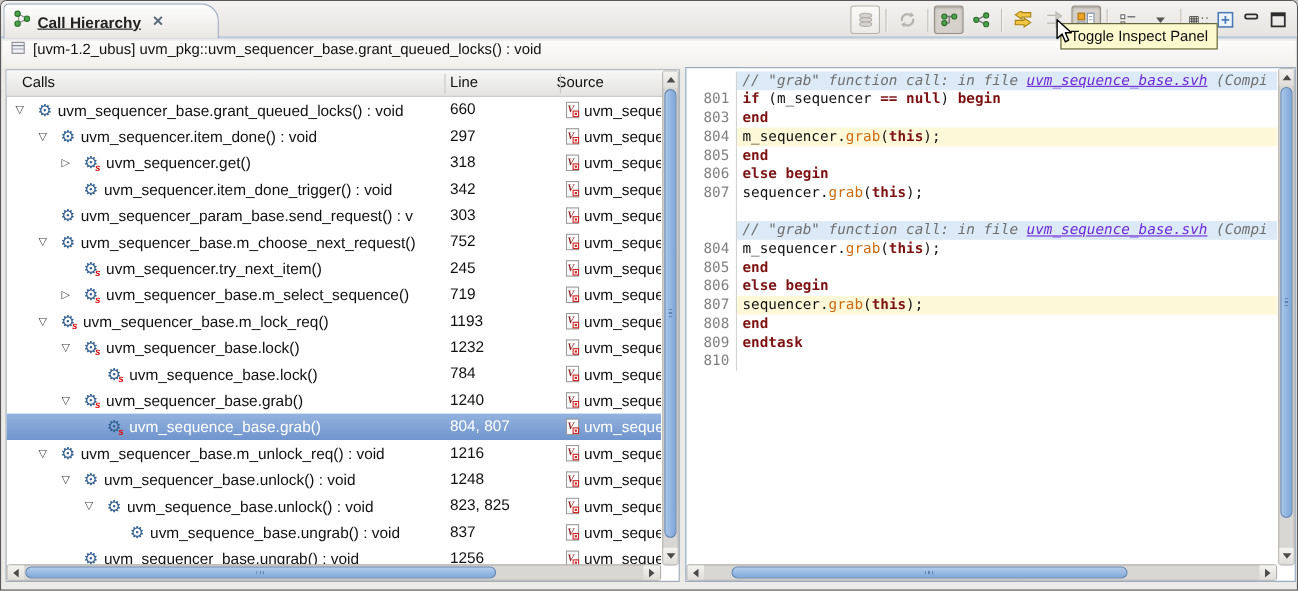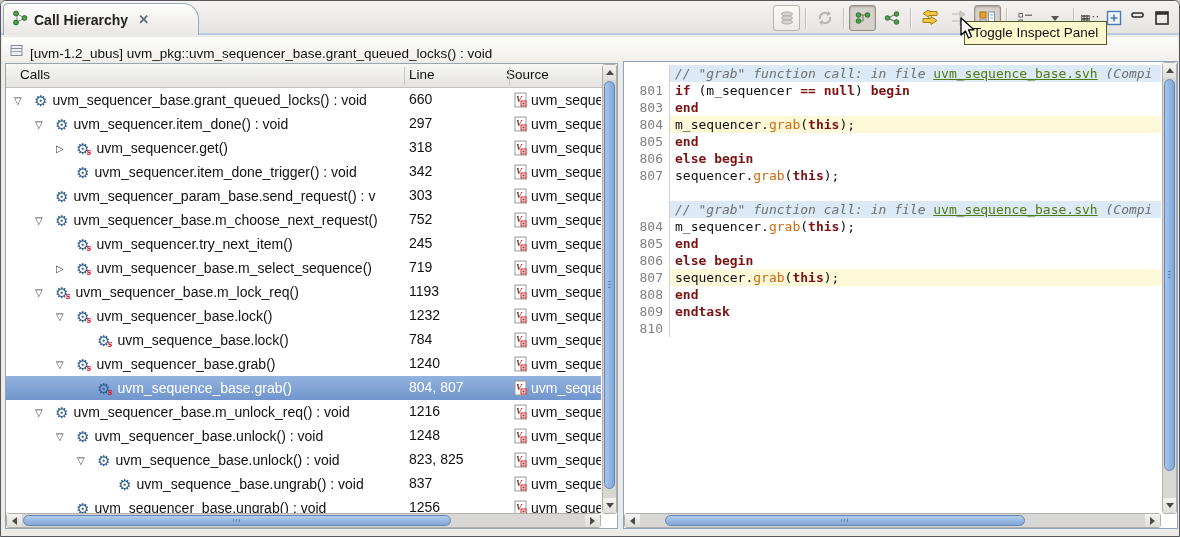--- a/index.html
+++ b/index.html
@@ -6,35 +6,35 @@
   body { font-family:"Liberation Sans", sans-serif; background:#c9c6c2; }
   .window { position:relative; width:1180px; height:537px; background:#edebe8;
             border:1px solid #58585a; border-radius:6px 6px 0 0; overflow:hidden; }
 
   
   .tabbar { position:absolute; top:0; left:0; right:0; height:34px;
             background:linear-gradient(#f4f3f1,#e6e4e1); border-bottom:2px solid #b9c9dd; }
   .tab { position:absolute; left:2px; top:2px; width:196px; height:32px;
          background:linear-gradient(#fefefe,#e9e7e3); border:1px solid #98a7bd; border-bottom:none;
          border-radius:5px 16px 0 0; display:flex; align-items:center; padding:0 10px 0 8px; gap:6px; }
-  .tab-title { font-size:14px; color:#222; font-weight:bold; white-space:nowrap; }
+  .tab-title { font-size:14px; color:#222; font-weight:bold; white-space:nowrap;text-decoration:underline; }
   .tab-close { font-size:13px; color:#5c6b7d; font-weight:bold; cursor:default; margin-left:4px; }
 
   .toolbar { position:absolute; right:6px; top:3px; height:28px; display:flex; align-items:center; gap:2px; }
   .tbtn { width:27px; height:26px; display:flex; align-items:center; justify-content:center; border-radius:3px; border:1px solid transparent; }
   .tbtn.pressed { background:#d6d1cb; border:1px solid #978f86; box-shadow:inset 0 1px 2px rgba(0,0,0,.25); }
   .tbtn.framed { border:1px solid #b7b3ac; background:linear-gradient(#fbfaf9,#ecebe7); }
   .tsep { width:1px; height:21px; background:#c3bfb9; margin:0 3px; box-shadow:1px 0 0 #f8f7f5; }
   .winbtn { width:22px; height:24px; display:flex; align-items:center; justify-content:center; }
   .glyph-focus { font-size:11px; color:#333; letter-spacing:1px; }
   .chev { width:0; height:0; border-left:4px solid transparent; border-right:4px solid transparent; border-top:5px solid #555; }
 
   
   .infobar { position:absolute; top:36px; left:1px; right:1px; height:24px;
-             background:linear-gradient(#fcfcfb,#f2f0ed); display:flex; align-items:flex-end; padding-left:8px; gap:7px; }
+             background:linear-gradient(#fcfcfb,#f2f0ed); display:flex; align-items:flex-start; padding-left:8px; gap:7px; }
   .infobar-label { font-size:13.5px; color:#111; white-space:nowrap; }
 
   
   .left-panel { position:absolute; left:4px; top:62px; width:613px; height:466px;
                 background:#fff; border:1px solid #9aa5b2;padding-left:16px; }
   .right-panel { position:absolute; left:622px; top:60px; width:555px; height:468px;
                  background:#fff; border:1px solid #8fa3bd; }
 
   
   .thead { position:absolute; left:0; top:0; right:0; height:24px;
@@ -65,21 +65,21 @@
   .cline { display:flex; height:17px; }
   .gut { width:45px; flex:none; text-align:right; padding-right:6px; color:#808080; border-right:1px solid #d2d2d2; }
   .ccontent { flex:1; white-space:pre; padding-left:5px; color:#111; }
   .cline.hdr .ccontent { background:#dce9f6; }
   .cline.hl .ccontent { background:#fcf8d8; }
   .seg-k { color:#7d1111; font-weight:bold; }
   .seg-s { color:#c92bc9; }
   .seg-f { color:#cd5ccd; }
   .seg-o { color:#cf6a10; }
   .seg-c { color:#6f6f6f; font-style:italic; }
-  .seg-l { color:#4d7c0f; text-decoration:underline; }
+  .seg-l { color:#6d28d9; font-style:italic; text-decoration:underline; }
   .seg-p { color:#111; }
 
   
   .sb { position:absolute; background:#d9d7d4; border:1px solid #b3b0ac; border-radius:3px; }
   .sb-v { width:15px; } .sb-h { height:15px; }
   .sb-arrow { position:absolute; display:flex; align-items:center; justify-content:center;
               background:linear-gradient(#f4f3f1,#e0ded9); }
   .arr { width:0; height:0; }
   .arr-up { border-left:4px solid transparent; border-right:4px solid transparent; border-bottom:5px solid #4a4a4a; }
   .arr-dn { border-left:4px solid transparent; border-right:4px solid transparent; border-top:5px solid #4a4a4a; }

